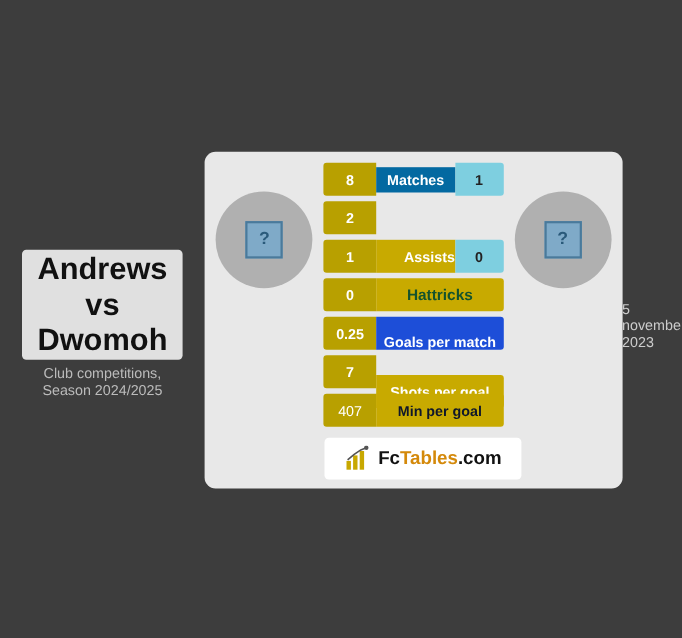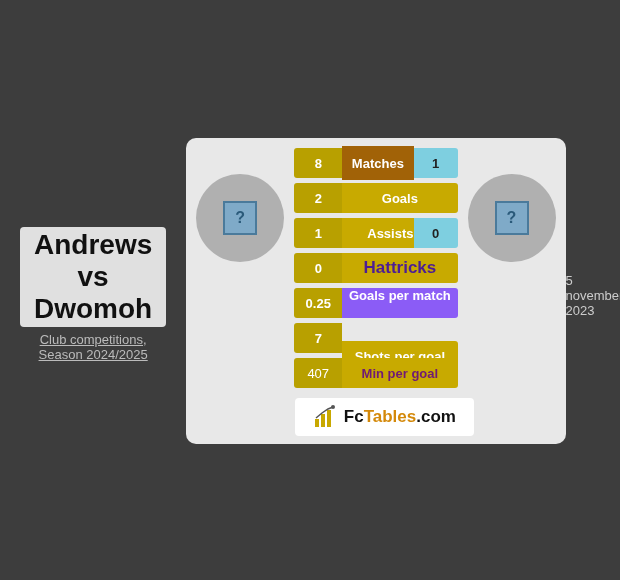--- a/index.html
+++ b/index.html
@@ -14,81 +14,78 @@
       align-items: center;
     }
   </style>
 </head>
 <body>
 
 <div style="width:620px;height:580px;background:#3d3d3d;display:flex;flex-direction:row;align-items:center;">
 
   <div style="text-align:center;padding:16px 20px 8px;width:100%;">
     <div style="font-size:28px;font-weight:900;color:#111;background:#e0e0e0;display:inline-block;padding:2px 14px;border-radius:4px;">Andrews vs Dwomoh</div>
-    <div style="font-size:13px;color:#bbb;margin-top:5px;text-decoration:underline;">Club competitions, Season 2024/2025</div>
+    <div style="font-size:13px;color:#bbb;margin-top:5px;">Club competitions, Season 2024/2025</div>
   </div>
 
   <div style="background:#e8e8e8;border-radius:10px;width:570px;padding:10px 10px 8px;margin-top:2px;">
 
     <div style="display:flex;align-items:flex-start;justify-content:center;gap:6px;">
 
       <div style="width:88px;height:88px;background:#b0b0b0;border-radius:50%;display:flex;align-items:center;justify-content:center;margin-top:26px;flex-shrink:0;">
         <div style="width:34px;height:34px;background:#7faac8;border:2px solid #4a7a9b;display:flex;align-items:center;justify-content:center;font-size:16px;font-weight:bold;color:#2a5a7a;">?</div>
       </div>
 
       <div style="flex:1;margin:0 4px;">
 
         <div style="display:flex;align-items:center;margin-bottom:5px;height:30px;">
           <div style="background:#b8a000;color:white;font-weight:bold;font-size:13px;width:48px;height:30px;display:flex;align-items:center;justify-content:center;border-radius:3px 0 0 3px;flex-shrink:0;">8</div>
-          <div style="flex:1;background:#a16207;height:34px;display:flex;align-items:center;justify-content:center;">
+          <div style="flex:1;background:#0369a1;height:23px;display:flex;align-items:center;justify-content:center;">
             <span style="color:white;font-weight:bold;font-size:13px;">Matches</span>
           </div>
           <div style="background:#7ecfe0;color:#222;font-weight:bold;font-size:13px;width:44px;height:30px;display:flex;align-items:center;justify-content:center;border-radius:0 3px 3px 0;flex-shrink:0;">1</div>
         </div>
 
         <div style="display:flex;align-items:center;margin-bottom:5px;height:30px;">
           <div style="background:#b8a000;color:white;font-weight:bold;font-size:13px;width:48px;height:30px;display:flex;align-items:center;justify-content:center;border-radius:3px 0 0 3px;flex-shrink:0;">2</div>
-          <div style="flex:1;background:#c8aa00;height:30px;display:flex;align-items:center;justify-content:center;border-radius:0 3px 3px 0;">
-            <span style="color:white;font-weight:bold;font-size:13px;">Goals</span>
-          </div>
         </div>
 
         <div style="display:flex;align-items:center;margin-bottom:5px;height:30px;">
           <div style="background:#b8a000;color:white;font-weight:bold;font-size:13px;width:48px;height:30px;display:flex;align-items:center;justify-content:center;border-radius:3px 0 0 3px;flex-shrink:0;">1</div>
           <div style="flex:1;background:#c8aa00;height:30px;display:flex;align-items:center;justify-content:center;padding-left:25px;">
             <span style="color:white;font-weight:bold;font-size:13px;">Assists</span>
           </div>
           <div style="background:#7ecfe0;color:#222;font-weight:bold;font-size:13px;width:44px;height:30px;display:flex;align-items:center;justify-content:center;border-radius:0 3px 3px 0;flex-shrink:0;">0</div>
         </div>
 
         <div style="display:flex;align-items:center;margin-bottom:5px;height:30px;">
           <div style="background:#b8a000;color:white;font-weight:bold;font-size:13px;width:48px;height:30px;display:flex;align-items:center;justify-content:center;border-radius:3px 0 0 3px;flex-shrink:0;">0</div>
           <div style="flex:1;background:#c8aa00;height:30px;display:flex;align-items:center;justify-content:center;border-radius:0 3px 3px 0;">
-            <span style="color:#4c1d95;font-weight:bold;font-size:17px;">Hattricks</span>
+            <span style="color:#14532d;font-weight:bold;font-size:14px;">Hattricks</span>
           </div>
         </div>
 
         <div style="display:flex;align-items:center;margin-bottom:5px;height:30px;">
           <div style="background:#b8a000;color:white;font-weight:bold;font-size:13px;width:48px;height:30px;display:flex;align-items:center;justify-content:center;border-radius:3px 0 0 3px;flex-shrink:0;">0.25</div>
-          <div style="flex:1;background:#8b5cf6;height:30px;display:flex;align-items:flex-start;justify-content:center;border-radius:0 3px 3px 0;">
+          <div style="flex:1;background:#1d4ed8;height:30px;display:flex;align-items:flex-end;justify-content:center;border-radius:0 3px 3px 0;">
             <span style="color:white;font-weight:bold;font-size:13px;">Goals per match</span>
           </div>
         </div>
 
         <div style="display:flex;align-items:center;margin-bottom:5px;height:30px;">
           <div style="background:#b8a000;color:white;font-weight:bold;font-size:13px;width:48px;height:30px;display:flex;align-items:center;justify-content:center;border-radius:3px 0 0 3px;flex-shrink:0;">7</div>
           <div style="flex:1;background:#c8aa00;height:30px;display:flex;align-items:center;justify-content:center;border-radius:0 3px 3px 0;margin-top:36px;">
             <span style="color:white;font-weight:bold;font-size:13px;">Shots per goal</span>
           </div>
         </div>
 
         <div style="display:flex;align-items:center;height:30px;">
           <div style="background:#b8a000;color:white;font-weight:normal;font-size:13px;width:48px;height:30px;display:flex;align-items:center;justify-content:center;border-radius:3px 0 0 3px;flex-shrink:0;">407</div>
           <div style="flex:1;background:#c8aa00;height:30px;display:flex;align-items:center;justify-content:center;border-radius:0 3px 3px 0;">
-            <span style="color:#701a75;font-weight:bold;font-size:13px;">Min per goal</span>
+            <span style="color:#0f172a;font-weight:bold;font-size:13px;">Min per goal</span>
           </div>
         </div>
 
       </div>
 
       <div style="width:88px;height:88px;background:#b0b0b0;border-radius:50%;display:flex;align-items:center;justify-content:center;margin-top:26px;flex-shrink:0;">
         <div style="width:34px;height:34px;background:#7faac8;border:2px solid #4a7a9b;display:flex;align-items:center;justify-content:center;font-size:16px;font-weight:bold;color:#2a5a7a;">?</div>
       </div>
 
     </div>

